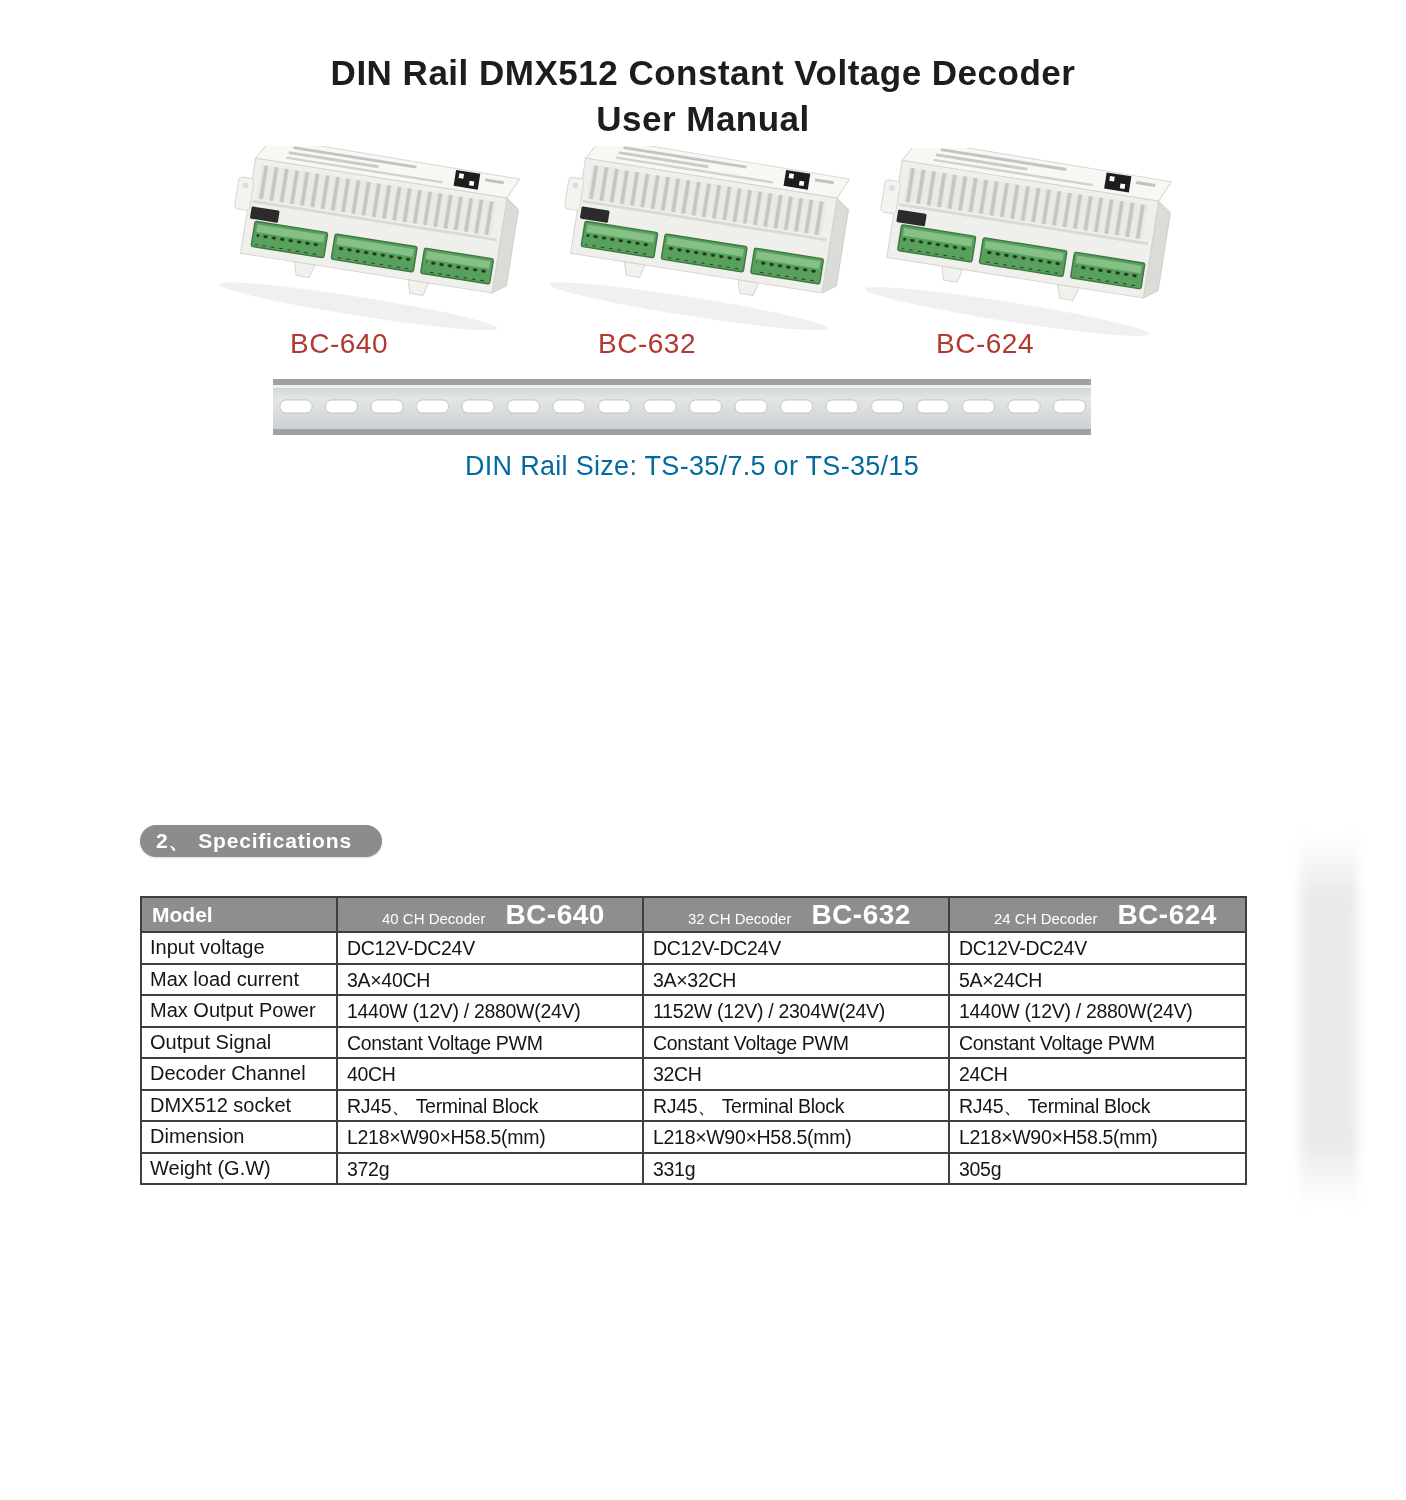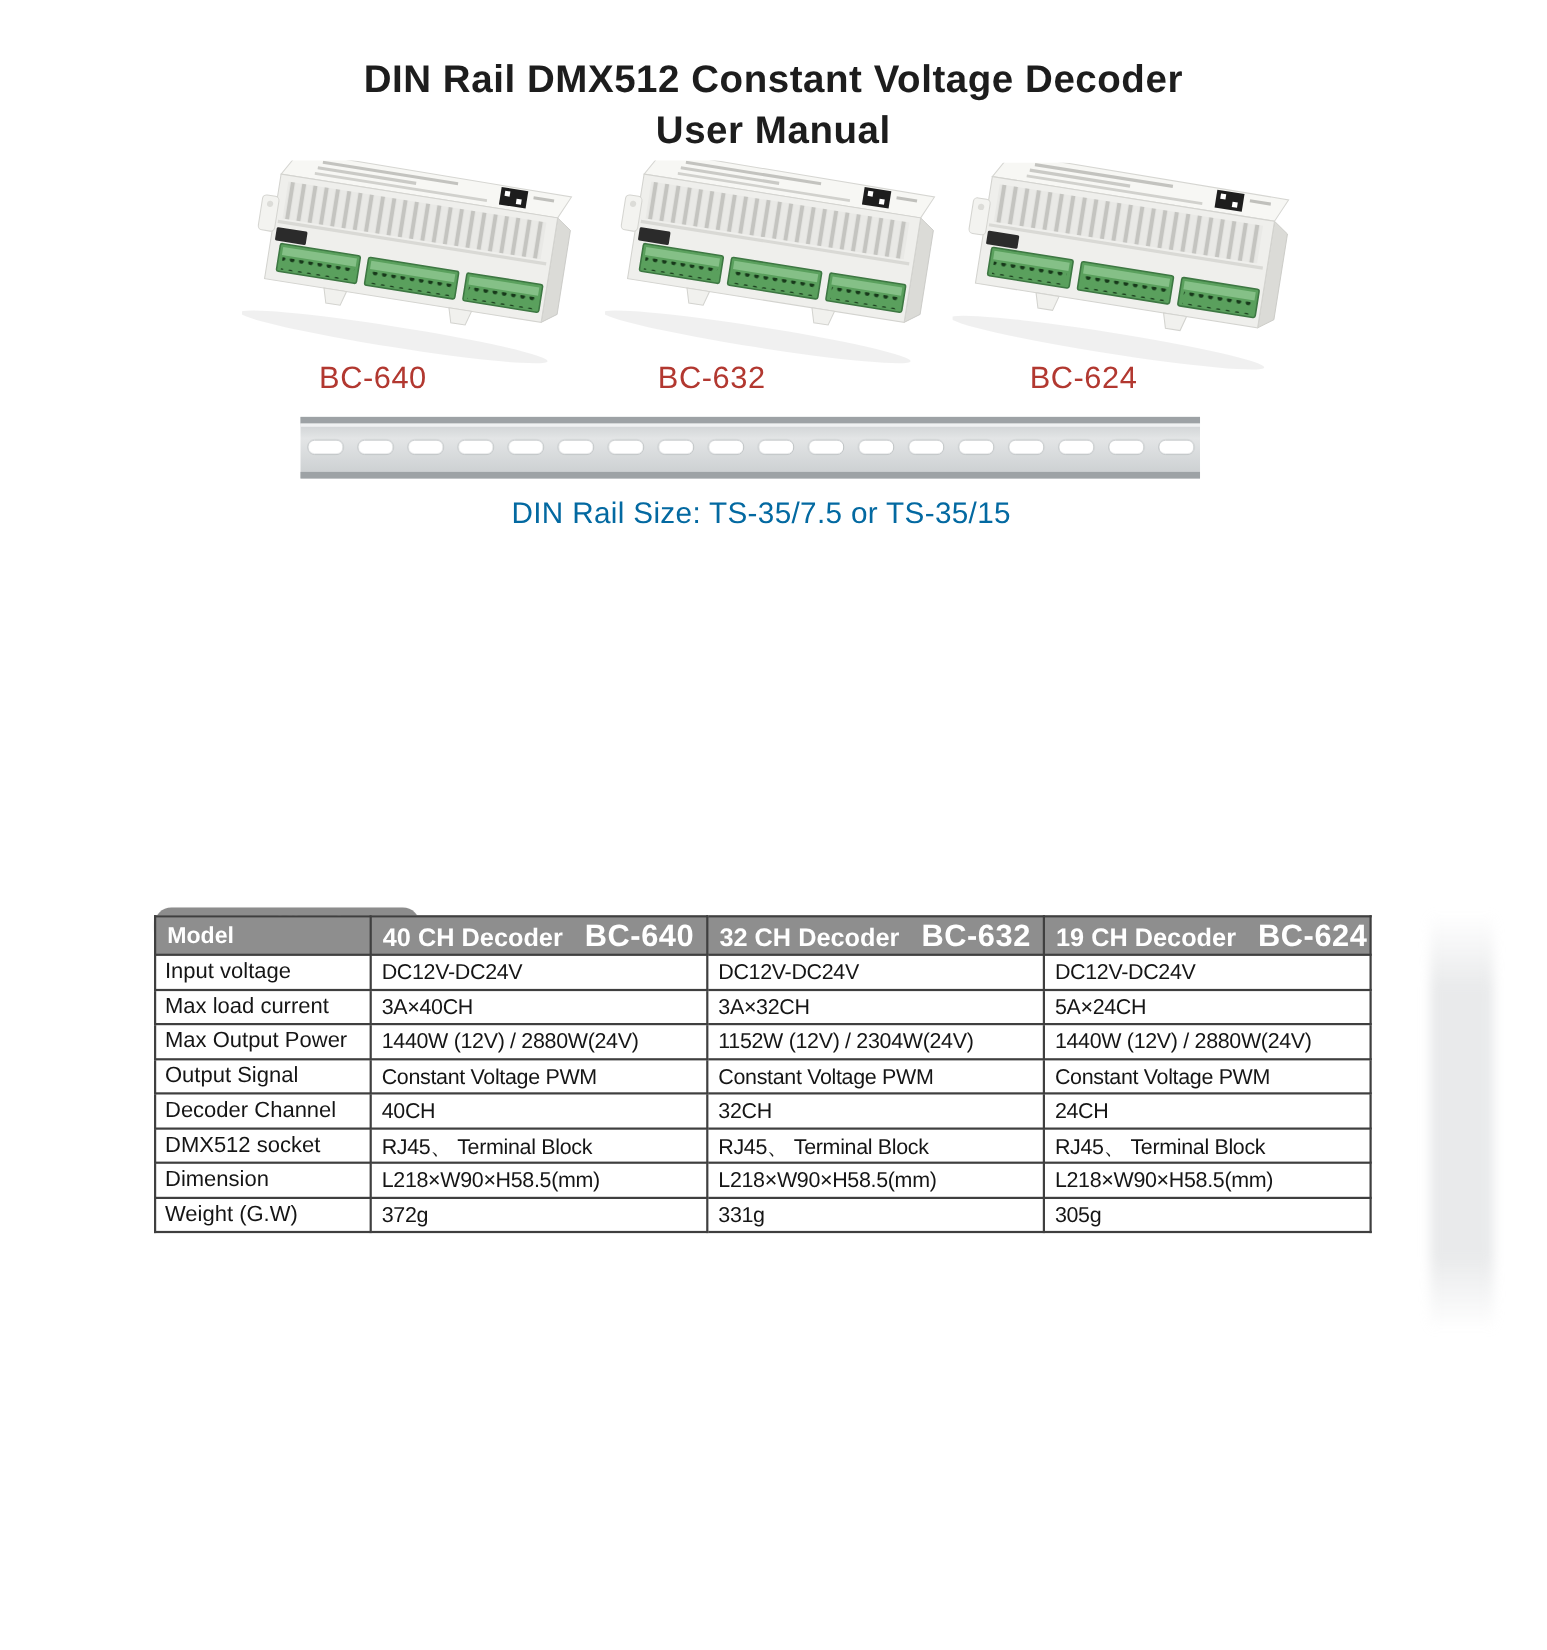--- a/index.html
+++ b/index.html
@@ -43,34 +43,34 @@
     position:absolute;top:825px;left:140px;height:32px;
     background:#8c8c8c;border-radius:17px;
     color:#ffffff;font-weight:bold;font-size:21px;
     display:inline-flex;align-items:center;
     padding:0 30px 0 16px;gap:8px;letter-spacing:0.8px;
     box-shadow:0 1px 2px rgba(0,0,0,0.15);
   }
 
   
   .spec-table{
-    position:absolute;top:832px;left:140px;width:1105px;
+    position:absolute;top:896px;left:140px;width:1105px;
     border-collapse:collapse;table-layout:fixed;
     background:#ffffff;
   }
   .spec-table th,.spec-table td{
     border:2px solid #3f3f3f;overflow:visible;
   }
   .spec-table thead th{
     background:#8e8e8e;color:#ffffff;height:33px;
     text-align:left;padding:0 0 0 10px;vertical-align:middle;
     white-space:nowrap;
   }
   .spec-table thead th.model-th{font-size:21px;font-weight:bold;}
-  .spec-table thead .dec{font-size:23px;font-weight:bold;}
+  .spec-table thead .dec{font-size:15px;font-weight:normal;margin-left:34px;}
   .spec-table thead .mod{font-size:28px;font-weight:bold;margin-left:20px;letter-spacing:0.5px;}
   .spec-table tbody tr{height:31.5px;padding-left:12px;}
   .spec-table tbody th{
     font-weight:normal;text-align:left;font-size:20px;
     padding:0 0 0 8px;color:#151515;white-space:nowrap;vertical-align:middle;
   }
   .spec-table tbody td{
     font-size:19.5px;padding:2px 0 0 9px;color:#151515;
     white-space:nowrap;letter-spacing:-0.3px;vertical-align:middle;
   }
@@ -201,21 +201,21 @@
     <thead>
       <tr>
         <th class="model-th">Model</th>
         <th>
           <span class="dec">40 CH Decoder</span><span class="mod">BC-640</span>
         </th>
         <th>
           <span class="dec">32 CH Decoder</span><span class="mod">BC-632</span>
         </th>
         <th>
-          <span class="dec">19 CH Decoder</span><span class="mod">BC-624</span>
+          <span class="dec">24 CH Decoder</span><span class="mod">BC-624</span>
         </th>
       </tr>
     </thead>
     <tbody>
       <tr>
         <th>Input voltage</th>
         <td>DC12V-DC24V</td>
         <td>DC12V-DC24V</td>
         <td>DC12V-DC24V</td>
       </tr>

